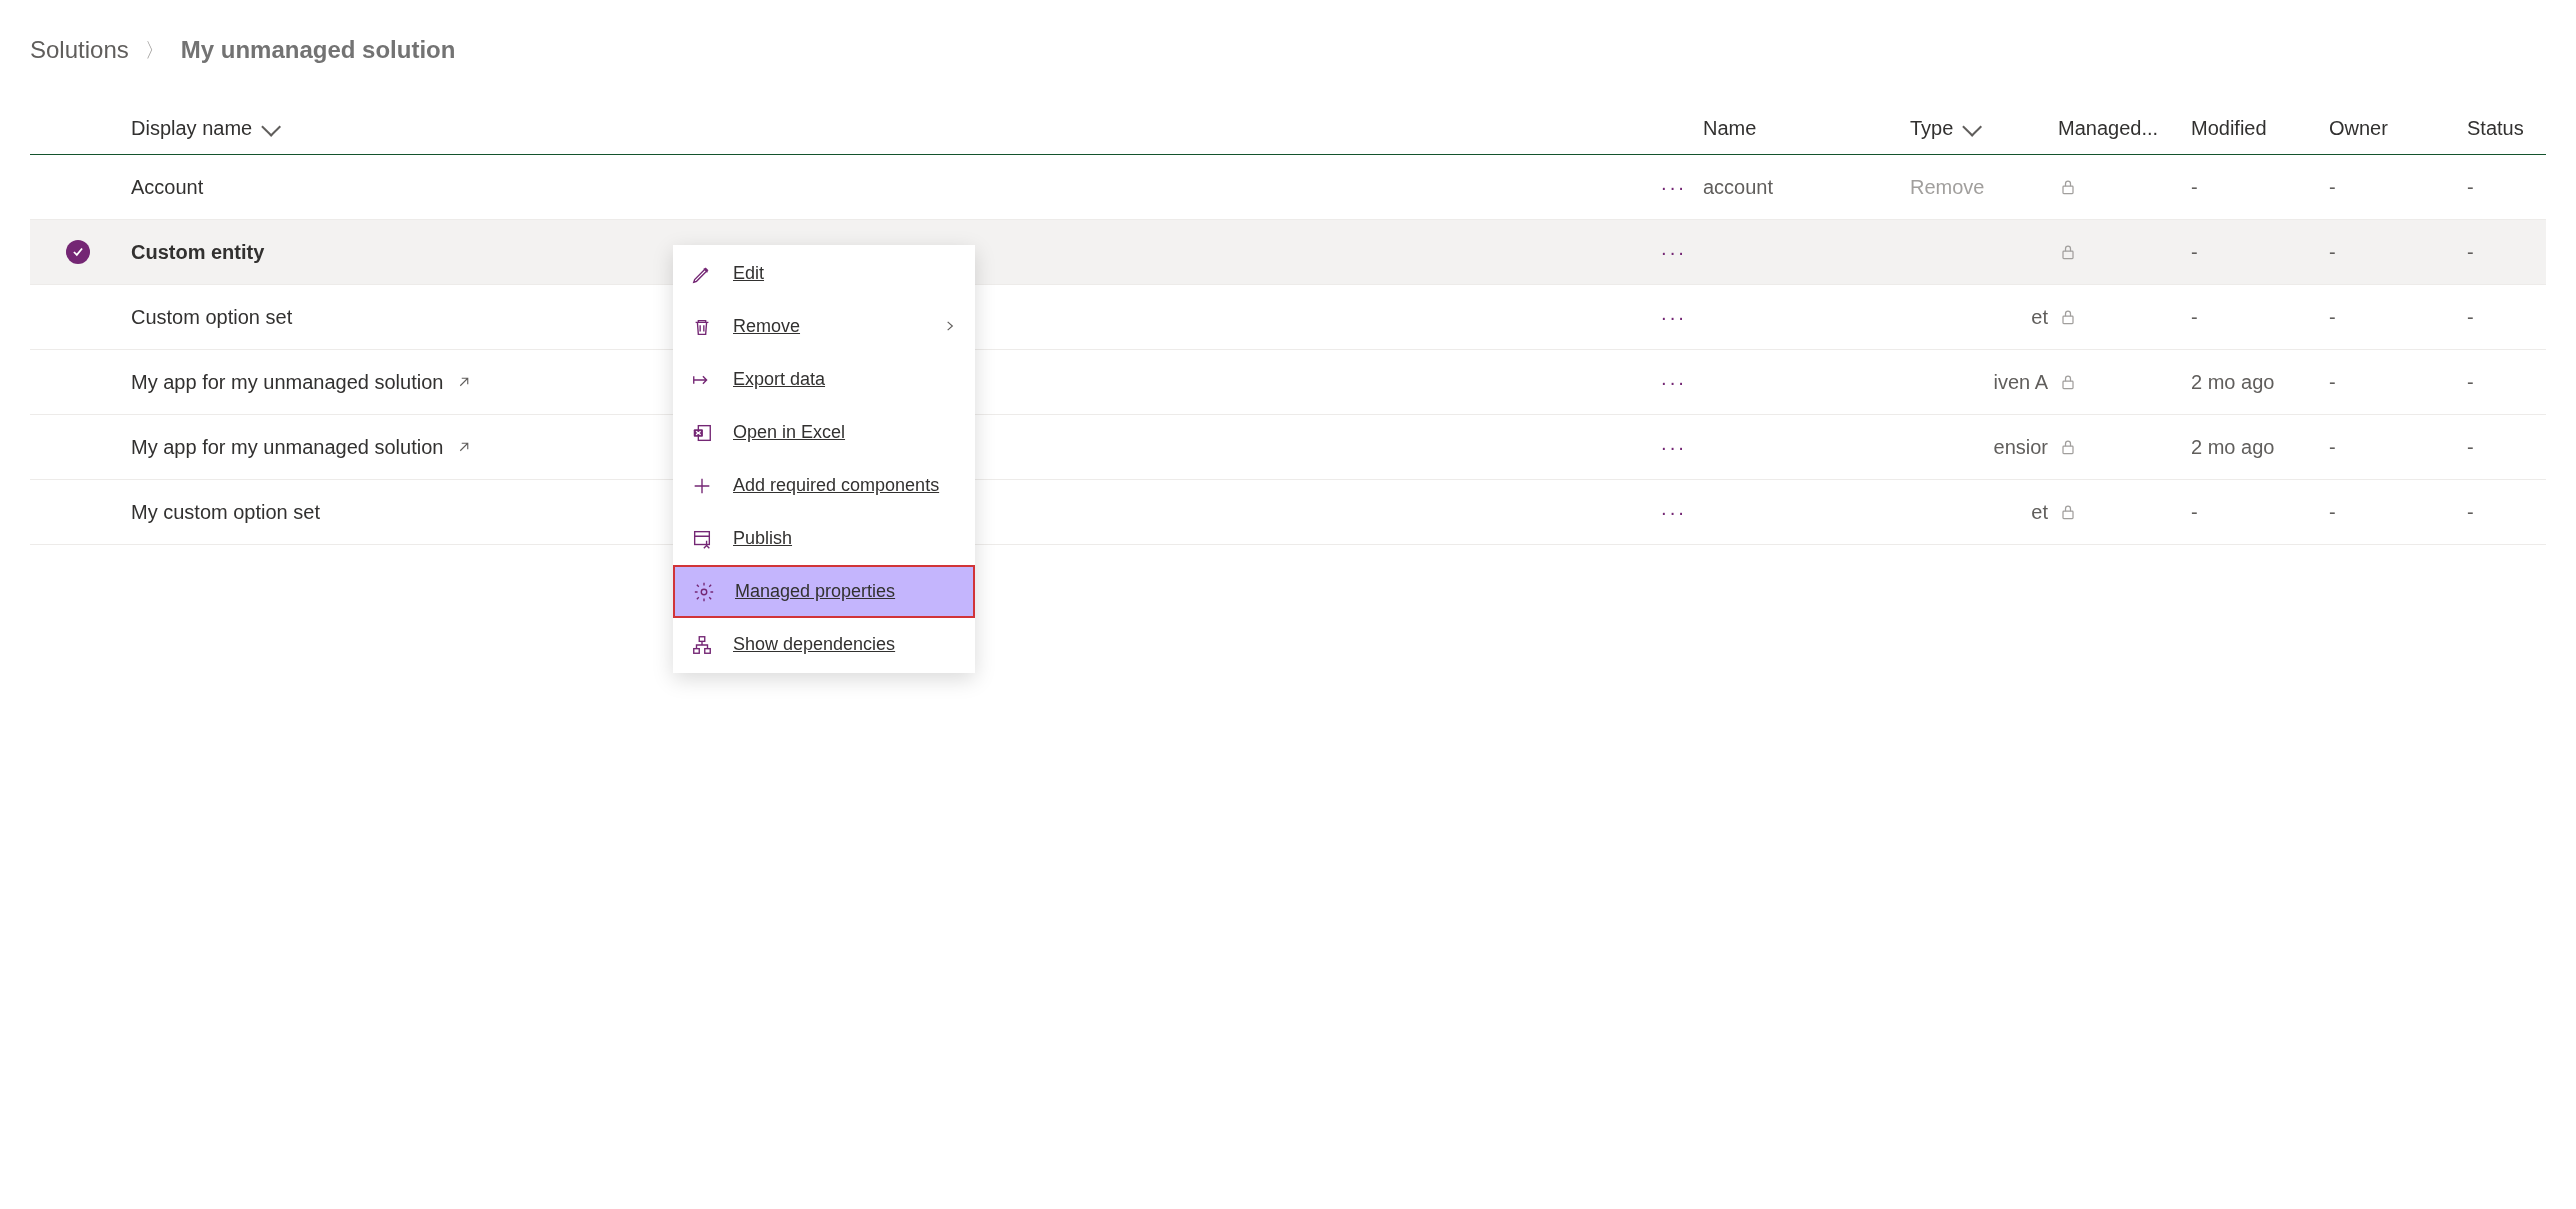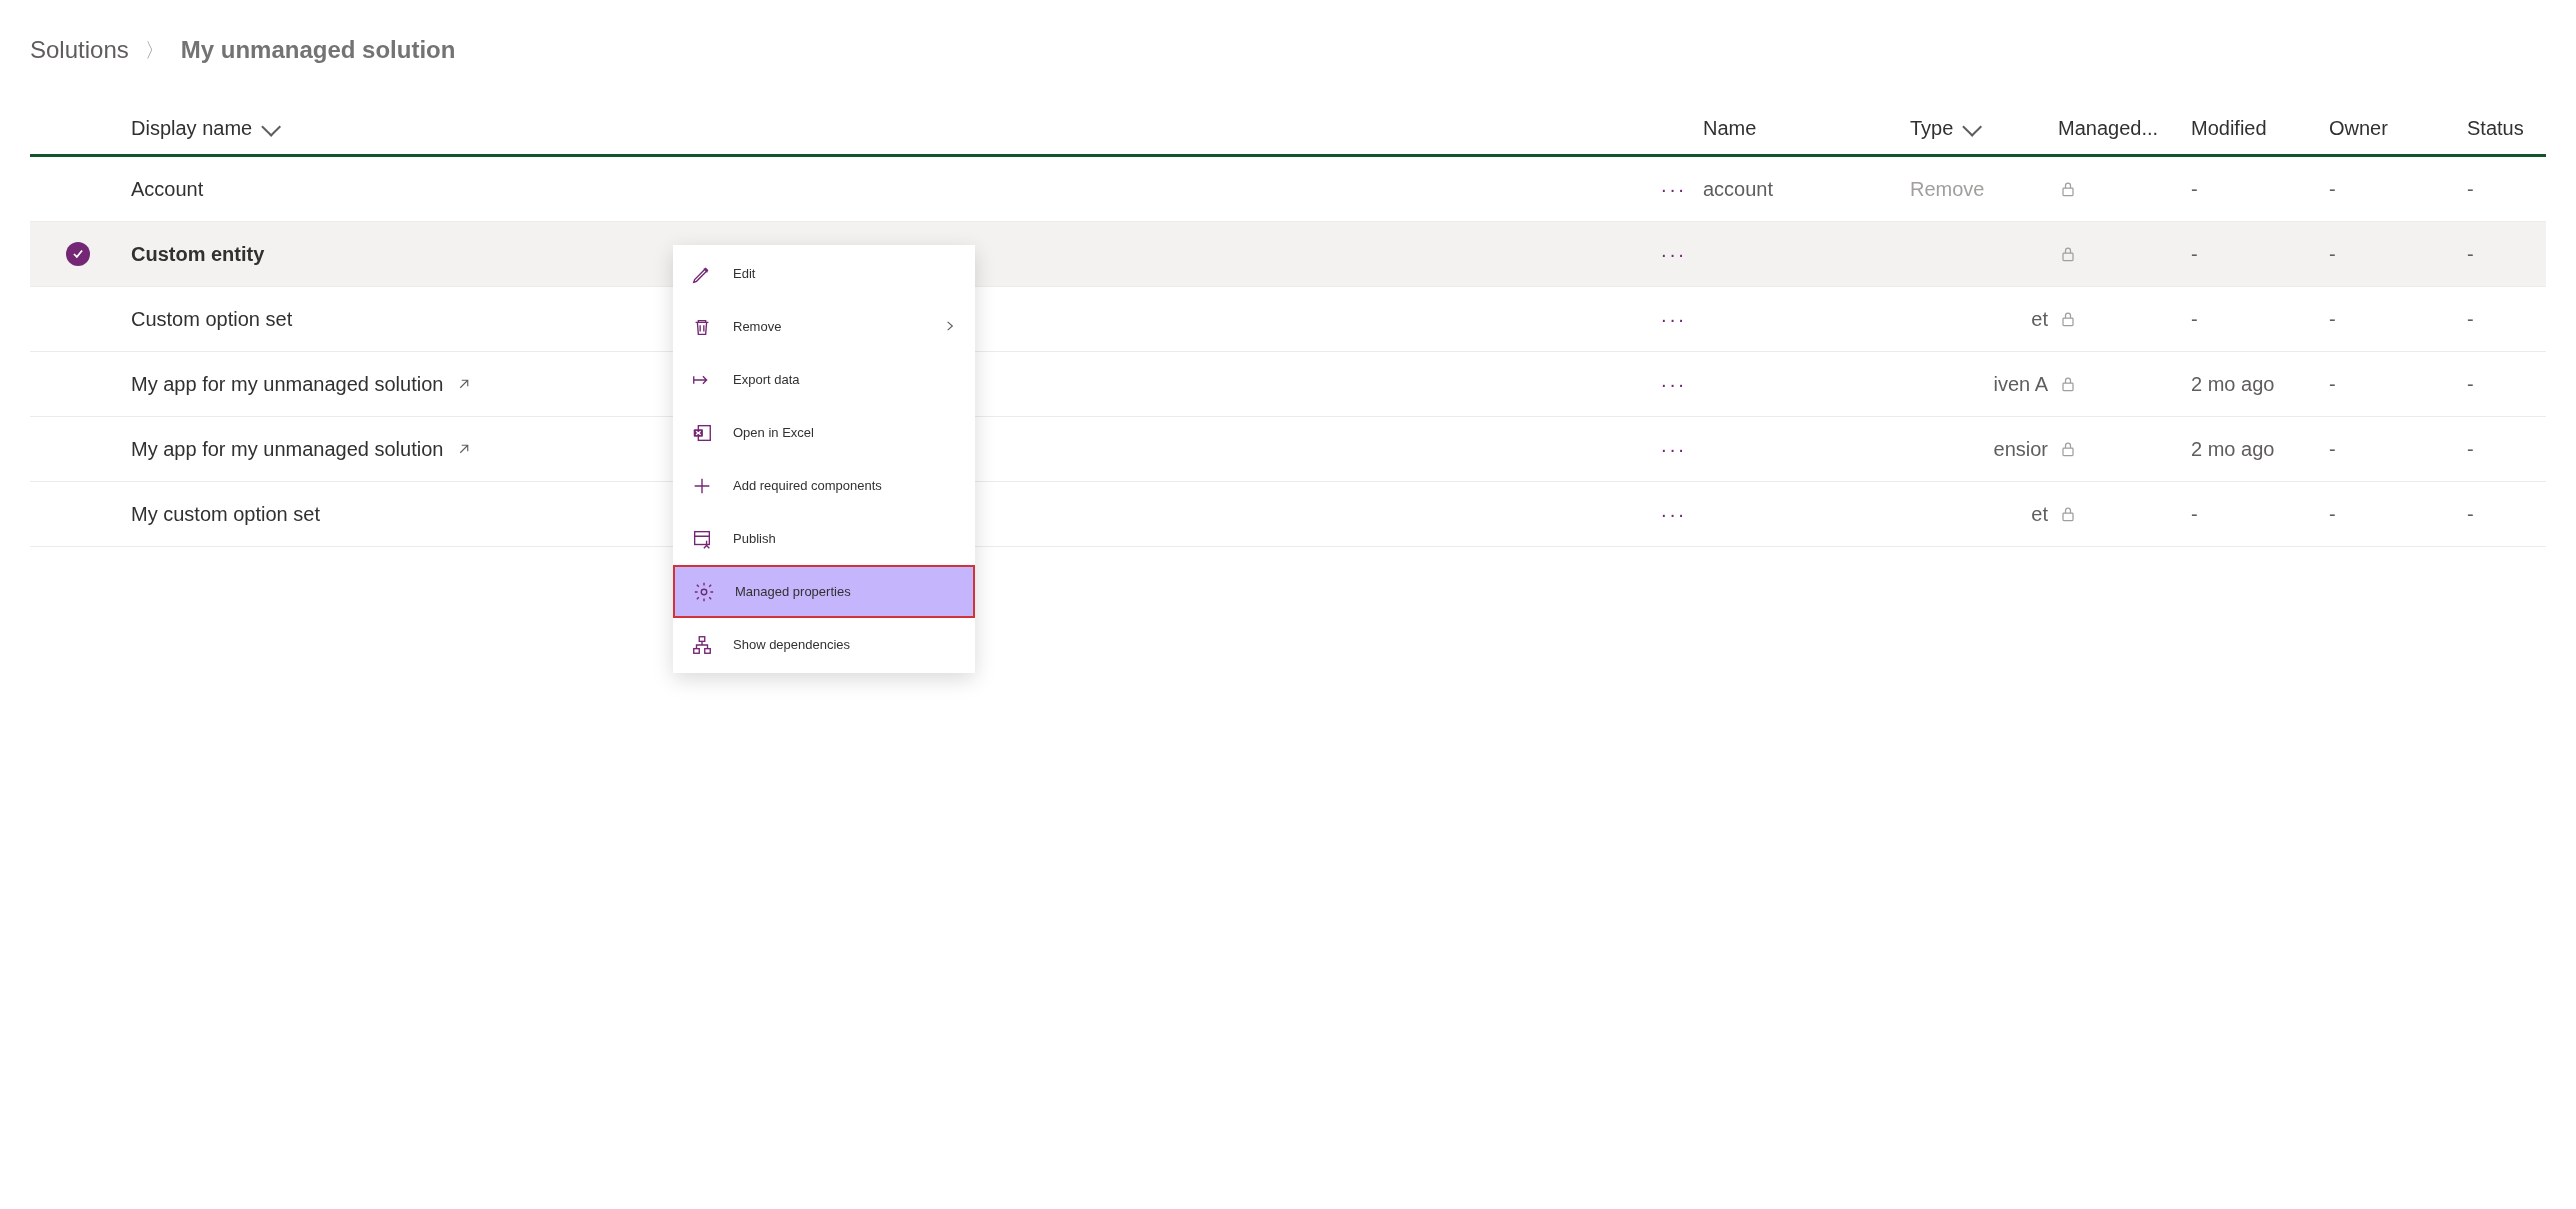--- a/index.html
+++ b/index.html
@@ -2,21 +2,21 @@
 <html><head>
 <meta charset="utf-8">
 <style>
 * { margin:0; padding:0; box-sizing:border-box; }
 body { font-family:"Segoe UI", -apple-system, BlinkMacSystemFont, sans-serif; background:#fff; color:#323130; font-size:20px; padding:0 30px; }
 .breadcrumb { display:flex; align-items:center; gap:16px; padding:36px 0 39px 0; }
 .bc-link { color:#605e5c; font-size:24px; cursor:pointer; }
 .bc-sep { color:#a19f9d; font-size:20px; }
 .bc-current { color:#737373; font-size:24px; font-weight:600; }
 .table { width:100%; }
-.thead { display:flex; border-bottom:3px solid #14532d; padding:14px 0; }
+.thead { display:flex; border-bottom:1px solid #14532d; padding:14px 0; }
 .col { display:flex; align-items:center; }
 .col.sel { width:89px; }
 .col.dn { flex:1; min-width:415px; padding-left:12px; }
 .col.act { width:59px; display:flex; justify-content:center; }
 .col.nm { width:207px; }
 .col.tp { width:148px; }
 .col.mg { width:133px; }
 .col.md { width:138px; }
 .col.ow { width:138px; }
 .col.st { width:79px; }
@@ -35,21 +35,21 @@
 .cell-type { color:#a19f9d; font-size:20px; }
 .lock { display:inline-flex; }
 .lock svg { width:20px; height:20px; stroke:#a19f9d; fill:none; stroke-width:1.5; }
 .dash { color:#605e5c; }
 .context-menu { position:absolute; top:245px; left:673px; width:302px; background:#fff; box-shadow:0 6px 20px rgba(0,0,0,0.15); z-index:100; padding:2px 0; }
 .menu-item { display:flex; align-items:center; height:53px; padding:0 18px; gap:20px; cursor:pointer; position:relative; }
 .menu-item.hover { background:#c4b5fd;align-items:center; }
 .menu-item.highlight { border:2px solid #d13438; }
 .menu-icon { width:22px; height:22px; display:flex; align-items:center; justify-content:center; }
 .menu-icon svg { width:22px; height:22px; }
-.menu-label { color:#323130; font-size:13px; }
+.menu-label { color:#323130; font-size:18px;text-decoration:underline; }
 .menu-arrow { margin-left:auto; }
 .menu-arrow svg { width:14px; height:14px; stroke:#605e5c; fill:none; stroke-width:2; }
 .purple-stroke { stroke:#742774; fill:none; stroke-width:1.5; }
 .purple-fill { fill:#742774; }
 </style>
 </head>
 <body>
 
 <div class="breadcrumb">
   <span class="bc-link">Solutions</span>

